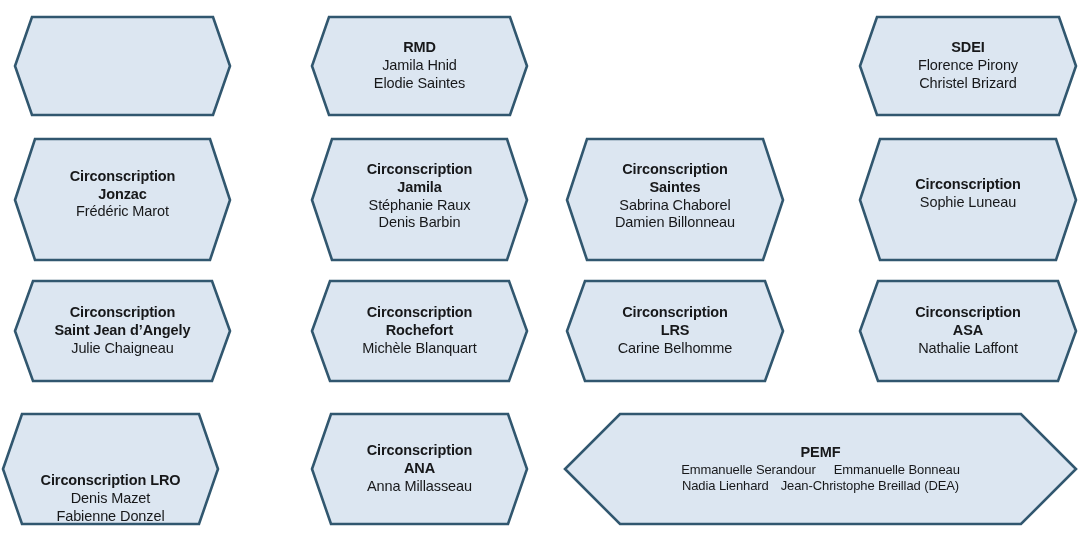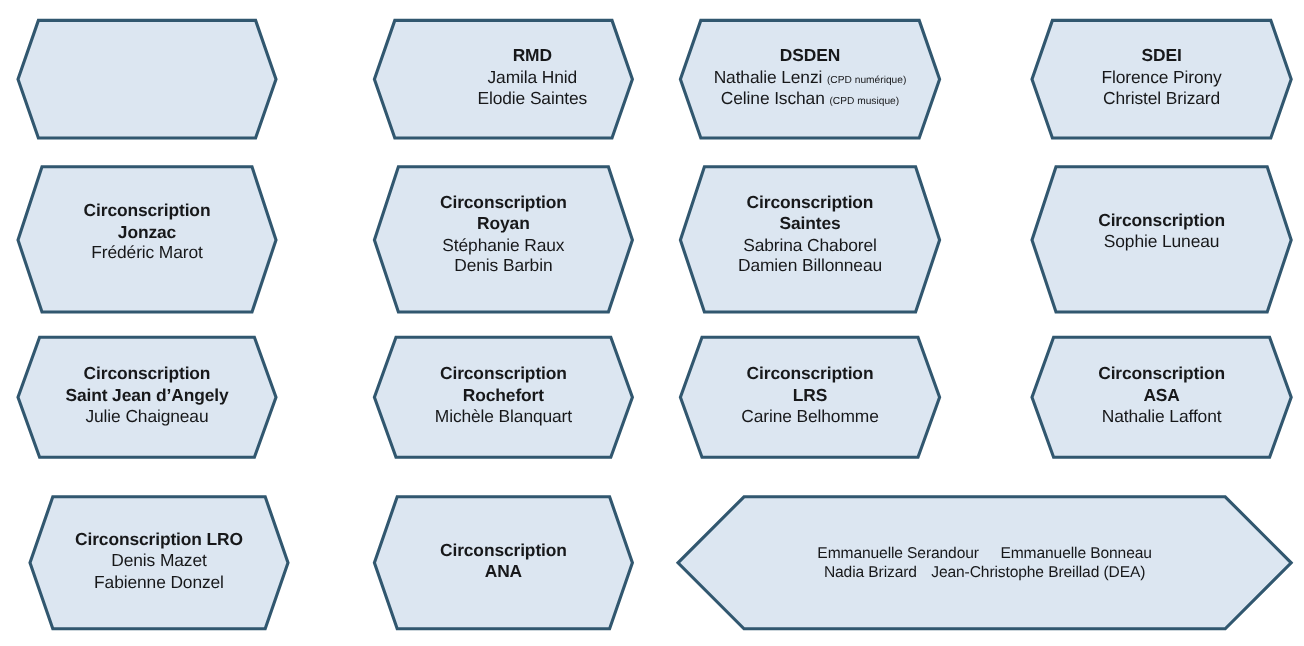--- a/index.html
+++ b/index.html
@@ -94,47 +94,31 @@
 <body>
 
 <div id="diagram-canvas">
 
   <div class="hex-node" style="left:13px; top:15px; width:219px; height:102px;">
     <svg class="hex-shape" viewBox="0 0 219 102" preserveAspectRatio="none">
       <polygon points="19,2 200,2 217,51 200,100 19,100 2,51" fill="#DCE6F1" stroke="#31576F" stroke-width="2.6" stroke-linejoin="miter" vector-effect="non-scaling-stroke"></polygon>
     </svg>
   </div>
 
-  <div class="hex-node" style="left:310px; top:15px; width:219px; height:102px;align-items:flex-end;">
+  <div class="hex-node" style="left:310px; top:15px; width:219px; height:102px;">
     <svg class="hex-shape" viewBox="0 0 219 102" preserveAspectRatio="none">
       <polygon points="19,2 200,2 217,51 200,100 19,100 2,51" fill="#DCE6F1" stroke="#31576F" stroke-width="2.6" stroke-linejoin="miter" vector-effect="non-scaling-stroke"></polygon>
     </svg>
     <div class="hex-text">
       <div class="line-title">RMD</div>
       <div class="line-name">Jamila Hnid</div>
       <div class="line-name">Elodie Saintes</div>
     </div>
   </div>
 
-  <div class="hex-node" style="left:565px; top:15px; width:220px; height:102px;">
-    <svg class="hex-shape" viewBox="0 0 220 102" preserveAspectRatio="none">
-      <polygon points="19,2 201,2 218,51 201,100 19,100 2,51" fill="#DCE6F1" stroke="#31576F" stroke-width="2.6" stroke-linejoin="miter" vector-effect="non-scaling-stroke"></polygon>
-    </svg>
-    <div class="hex-text" style="width:92%;">
-      <div class="line-title">DSDEN</div>
-      <div class="line-name">
-        <span>Nathalie Lenzi</span>
-        <span class="annot">(CPD numérique)</span>
-      </div>
-      <div class="line-name">
-        <span>Celine Ischan</span>
-        <span class="annot">(CPD musique)</span>
-      </div>
-    </div>
-  </div>
 
   <div class="hex-node" style="left:858px; top:15px; width:220px; height:102px;">
     <svg class="hex-shape" viewBox="0 0 220 102" preserveAspectRatio="none">
       <polygon points="19,2 201,2 218,51 201,100 19,100 2,51" fill="#DCE6F1" stroke="#31576F" stroke-width="2.6" stroke-linejoin="miter" vector-effect="non-scaling-stroke"></polygon>
     </svg>
     <div class="hex-text">
       <div class="line-title">SDEI</div>
       <div class="line-name">Florence Pirony</div>
       <div class="line-name">Christel Brizard</div>
     </div>
@@ -150,21 +134,21 @@
       <div class="line-name">Frédéric Marot</div>
     </div>
   </div>
 
   <div class="hex-node" style="left:310px; top:137px; width:219px; height:125px;">
     <svg class="hex-shape" viewBox="0 0 219 125" preserveAspectRatio="none">
       <polygon points="22,2 197,2 217,63 197,123 22,123 2,63" fill="#DCE6F1" stroke="#31576F" stroke-width="2.6" stroke-linejoin="miter" vector-effect="non-scaling-stroke"></polygon>
     </svg>
     <div class="hex-text" style="margin-top:-6px;">
       <div class="line-title">Circonscription</div>
-      <div class="line-sub">Royan</div>
+      <div class="line-sub">Jamila</div>
       <div class="line-name">Stéphanie Raux</div>
       <div class="line-name">Denis  Barbin</div>
     </div>
   </div>
 
   <div class="hex-node" style="left:565px; top:137px; width:220px; height:125px;">
     <svg class="hex-shape" viewBox="0 0 220 125" preserveAspectRatio="none">
       <polygon points="22,2 198,2 218,63 198,123 22,123 2,63" fill="#DCE6F1" stroke="#31576F" stroke-width="2.6" stroke-linejoin="miter" vector-effect="non-scaling-stroke"></polygon>
     </svg>
     <div class="hex-text" style="margin-top:-6px; width:92%;">
@@ -222,48 +206,50 @@
     <svg class="hex-shape" viewBox="0 0 220 104" preserveAspectRatio="none">
       <polygon points="20,2 200,2 218,52 200,102 20,102 2,52" fill="#DCE6F1" stroke="#31576F" stroke-width="2.6" stroke-linejoin="miter" vector-effect="non-scaling-stroke"></polygon>
     </svg>
     <div class="hex-text">
       <div class="line-title">Circonscription</div>
       <div class="line-sub">ASA</div>
       <div class="line-name">Nathalie Laffont</div>
     </div>
   </div>
 
-  <div class="hex-node" style="left:23px; top:412px; width:219px; height:114px;">
+  <div class="hex-node" style="left:1px; top:412px; width:219px; height:114px;justify-content:flex-end;">
     <svg class="hex-shape" viewBox="0 0 219 114" preserveAspectRatio="none">
       <polygon points="21,2 198,2 217,57 198,112 21,112 2,57" fill="#DCE6F1" stroke="#31576F" stroke-width="2.6" stroke-linejoin="miter" vector-effect="non-scaling-stroke"></polygon>
     </svg>
     <div class="hex-text" style="width:94%;">
       <div class="line-title">Circonscription  LRO</div>
       <div class="line-name">Denis Mazet</div>
       <div class="line-name">Fabienne Donzel</div>
     </div>
   </div>
 
   <div class="hex-node" style="left:310px; top:412px; width:219px; height:114px;">
     <svg class="hex-shape" viewBox="0 0 219 114" preserveAspectRatio="none">
       <polygon points="21,2 198,2 217,57 198,112 21,112 2,57" fill="#DCE6F1" stroke="#31576F" stroke-width="2.6" stroke-linejoin="miter" vector-effect="non-scaling-stroke"></polygon>
     </svg>
     <div class="hex-text">
       <div class="line-title">Circonscription</div>
       <div class="line-sub">ANA</div>
+      <div class="line-name">Anna Millasseau</div>
     </div>
   </div>
 
   <div class="hex-node" style="left:563px; top:412px; width:515px; height:114px;">
     <svg class="hex-shape" viewBox="0 0 515 114" preserveAspectRatio="none">
       <polygon points="57,2 458,2 513,57 458,112 57,112 2,57" fill="#DCE6F1" stroke="#31576F" stroke-width="2.6" stroke-linejoin="miter" vector-effect="non-scaling-stroke"></polygon>
     </svg>
     <div class="hex-text pemf-text">
+      <div class="line-title">PEMF</div>
       <div class="line-name">
         <span>Emmanuelle Serandour</span><span class="pemf-gap"></span><span>Emmanuelle Bonneau</span>
       </div>
       <div class="line-name">
-        <span>Nadia Brizard</span><span class="pemf-gap-sm"></span><span>Jean-Christophe Breillad (DEA)</span>
+        <span>Nadia Lienhard</span><span class="pemf-gap-sm"></span><span>Jean-Christophe Breillad (DEA)</span>
       </div>
     </div>
   </div>
 
 </div>
 
 </body></html>

